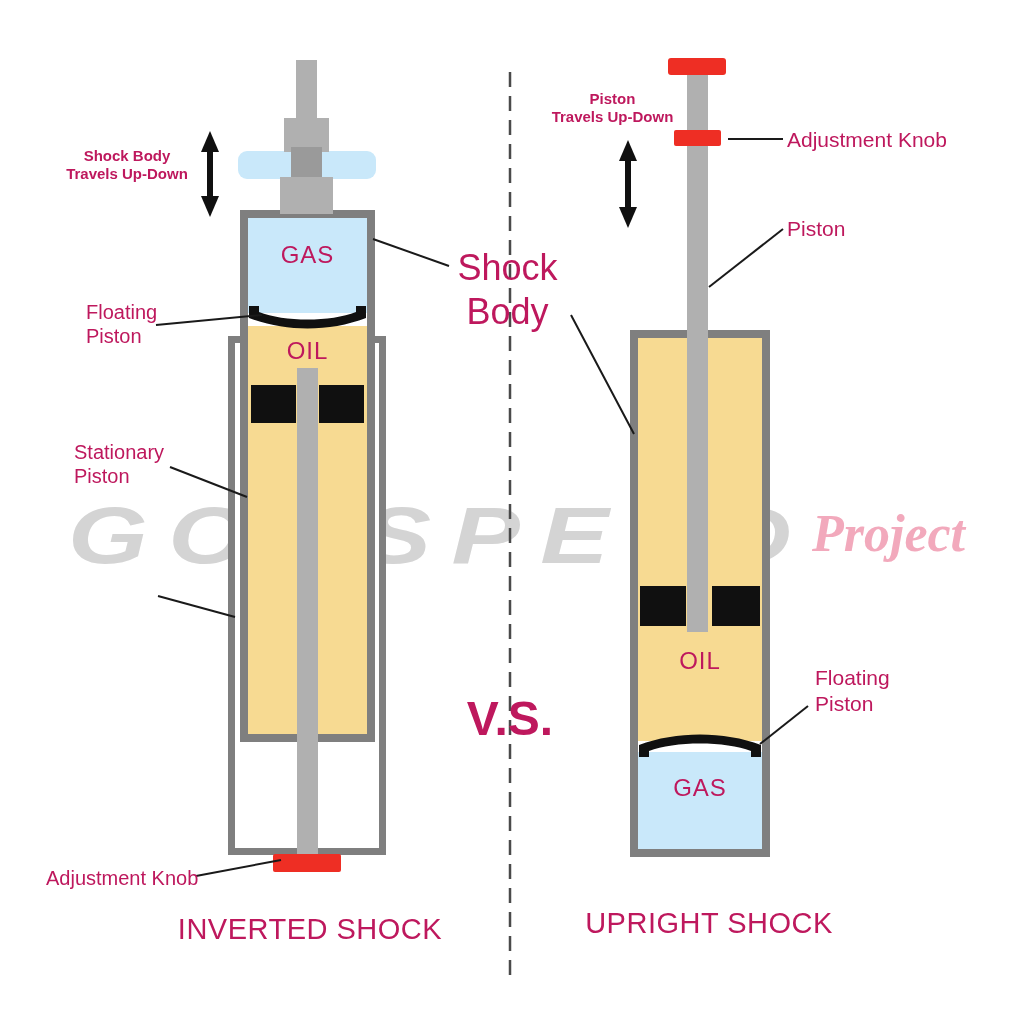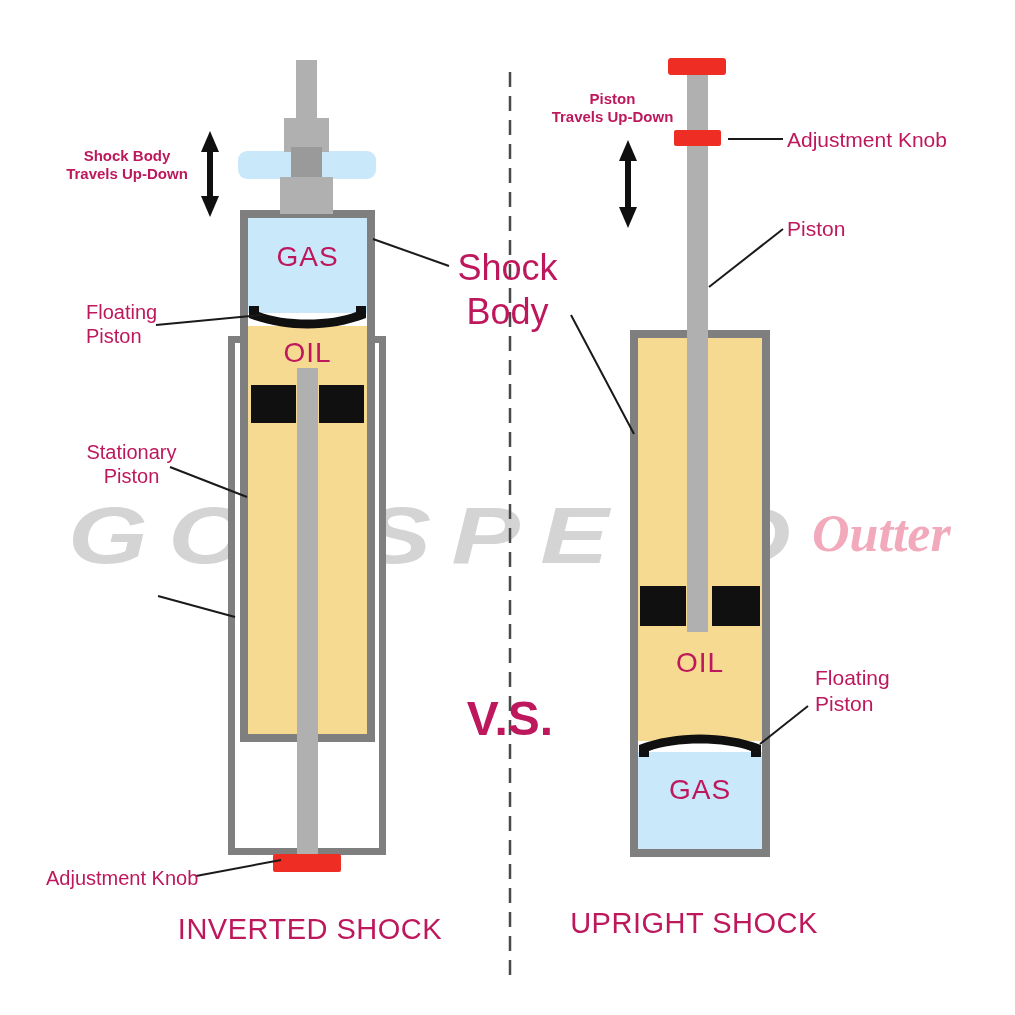--- a/index.html
+++ b/index.html
@@ -37,21 +37,21 @@
     border: 7px solid var(--outline-gray, #7f7f7f);
     background:#ffffff;
   }
   .seal-band { border-radius: 9px; }
   .knob { border-radius: 2px; }
   .cap  { border-radius: 3px; }
 
   .small-label { font-size:15px; font-weight:bold; }
   .side-label  { font-size:20px; }
   .side-label-r{ font-size:21px; }
-  .fluid-label { font-size:28px; letter-spacing:1px; }
+  .fluid-label { font-size:24px; letter-spacing:1px; }
   .title-label { font-size:29px; letter-spacing:0.5px; }
   .big-center  { font-size:36px; }
   .vs-label    { font-size:48px; font-weight:bold; }
 
   .wm-main {
     position:absolute; left:68px; top:490px; z-index:1;
     font-size:80px; font-weight:bold; font-style:italic;
     letter-spacing:16px;
     color: var(--watermark-gray, #d4d4d4);
     transform: scaleX(1.28);
@@ -65,21 +65,21 @@
     color: var(--watermark-pink, #f2a9bc);
     white-space:nowrap;
   }
 </style>
 </head>
 <body>
 
 <div class="canvas">
 
   <div class="wm-main">GODSPEED</div>
-  <div class="wm-script">Outter</div>
+  <div class="wm-script">Project</div>
 
   <div class="shape casing-box z2" style="left:228px; top:336px; width:158px; height:519px;"></div>
 
   <div class="shape outline-box z2" style="left:240px; top:210px; width:135px; height:532px;"></div>
 
   <div class="shape fill-gas seal-band z3" style="left:238px; top:151px; width:138px; height:28px;"></div>
 
   <div class="shape fill-gas z3" style="left:248px; top:218px; width:119px; height:95px;"></div>
   <div class="shape fill-oil z3" style="left:248px; top:326px; width:119px; height:408px;"></div>
 
@@ -143,32 +143,32 @@
     <line x1="783" y1="229" x2="709" y2="287" stroke="#1a1a1a" stroke-width="2"></line>
     <line x1="808" y1="706" x2="760" y2="744" stroke="#1a1a1a" stroke-width="2"></line>
   </svg>
 
   <div class="label small-label center-text" style="left:62px; top:147px; width:130px;">Shock Body
 Travels Up-Down</div>
   <div class="label fluid-label center-text" style="left:248px; top:240px; width:119px;">GAS</div>
   <div class="label side-label" style="left:86px; top:300px; width:110px;">Floating
 Piston</div>
   <div class="label fluid-label center-text" style="left:248px; top:336px; width:119px;">OIL</div>
-  <div class="label side-label" style="left:74px; top:440px; width:115px;text-align:center;">Stationary
+  <div class="label side-label" style="left:74px; top:440px; width:115px;">Stationary
 Piston</div>
   <div class="label side-label" style="left:46px; top:866px; width:160px;">Adjustment Knob</div>
   <div class="label title-label center-text" style="left:160px; top:912px; width:300px;">INVERTED SHOCK</div>
 
   <div class="label vs-label center-text" style="left:435px; top:690px; width:150px;">V.S.</div>
   <div class="label big-center center-text" style="left:430px; top:246px; width:155px;">Shock
 Body</div>
 
   <div class="label small-label center-text" style="left:550px; top:90px; width:125px;">Piston
 Travels Up-Down</div>
   <div class="label side-label-r" style="left:787px; top:127px; width:185px;">Adjustment Knob</div>
   <div class="label side-label-r" style="left:787px; top:216px; width:100px;">Piston</div>
   <div class="label fluid-label center-text" style="left:638px; top:646px; width:124px;">OIL</div>
   <div class="label side-label-r" style="left:815px; top:665px; width:110px;">Floating
 Piston</div>
   <div class="label fluid-label center-text" style="left:638px; top:773px; width:124px;">GAS</div>
-  <div class="label title-label center-text" style="left:544px; top:906px; width:300px;">UPRIGHT SHOCK</div>
+  <div class="label title-label center-text" style="left:559px; top:906px; width:300px;">UPRIGHT SHOCK</div>
 
 </div>
 
 </body></html>

